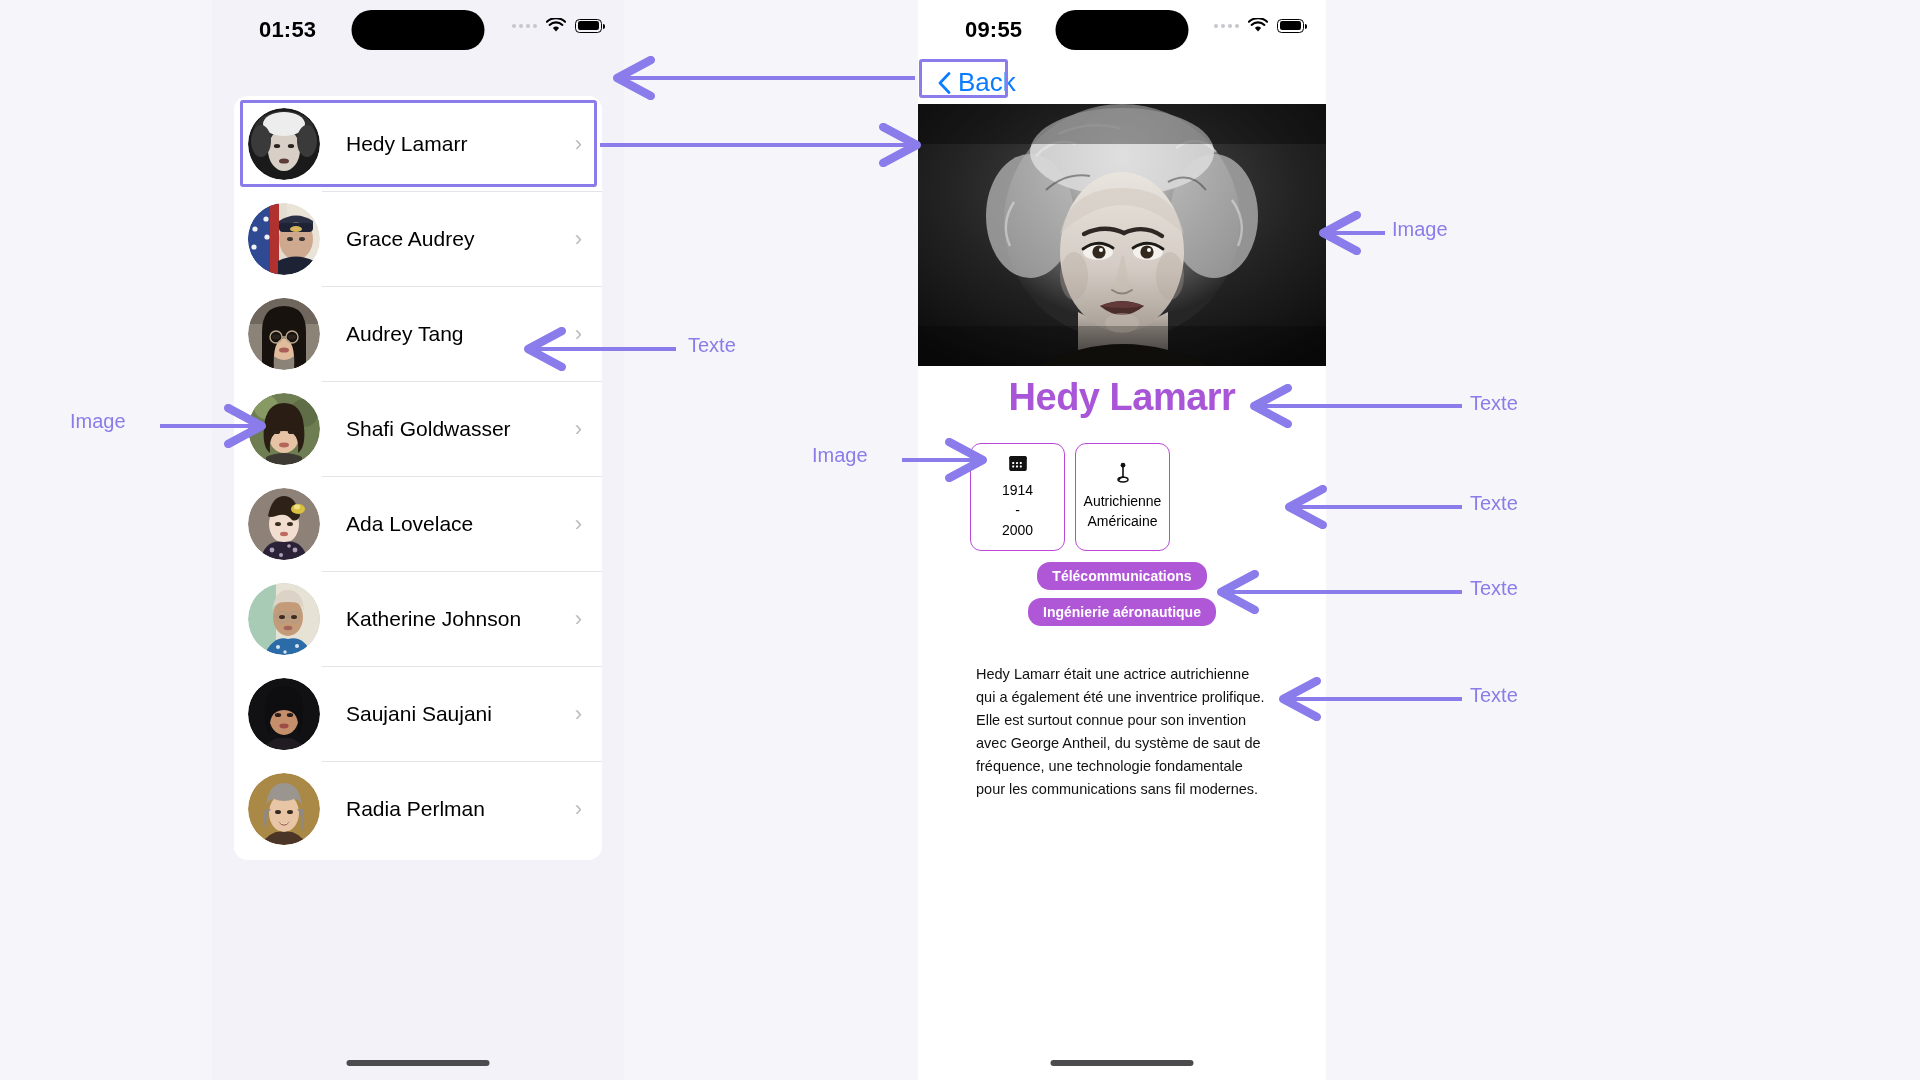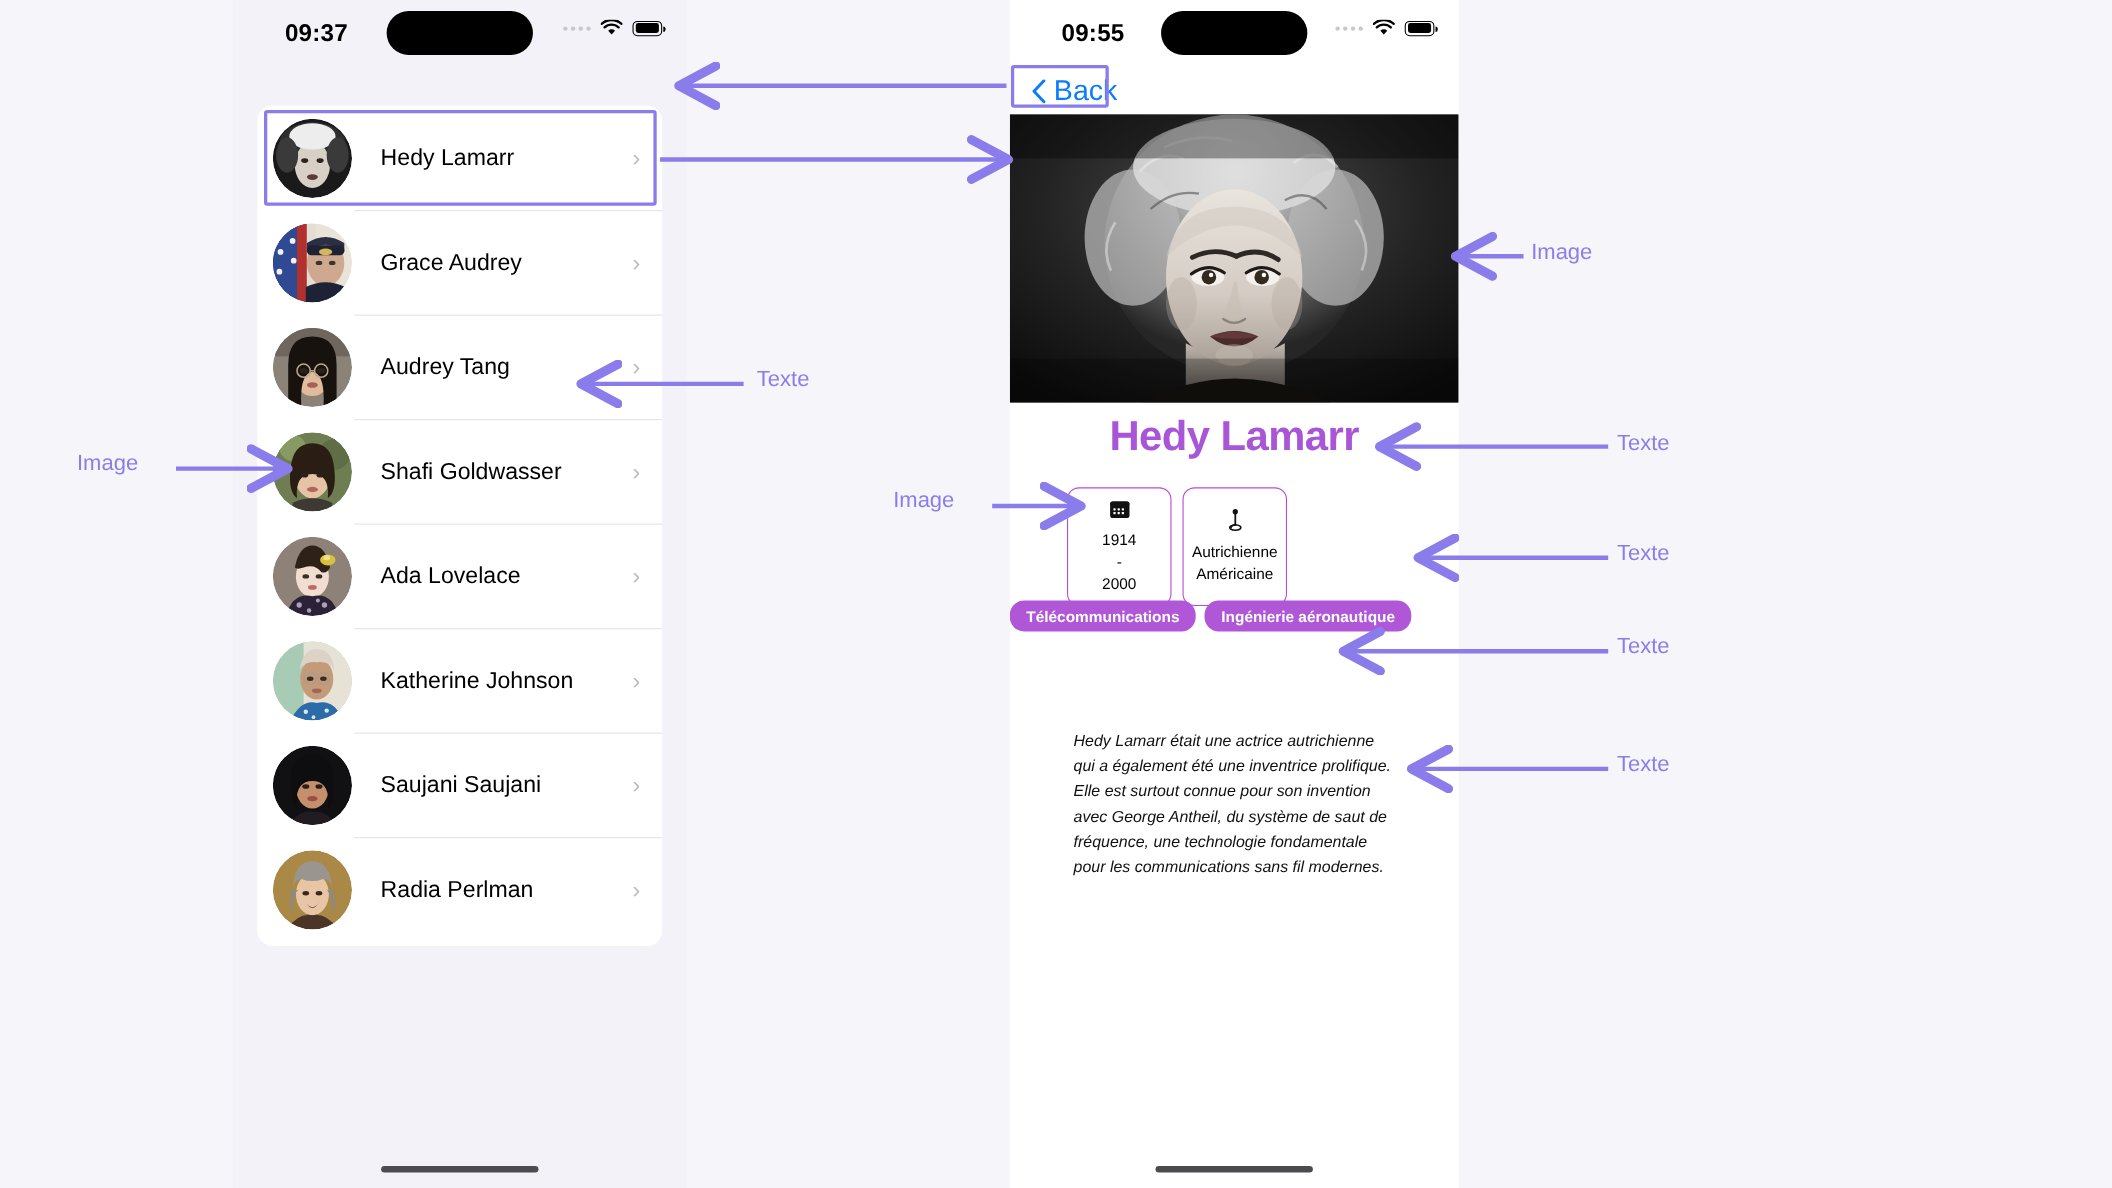--- a/index.html
+++ b/index.html
@@ -228,23 +228,23 @@
   .info-card .ico { margin-bottom: 8px; display:block; }
   .info-card .txt {
     font-size: 14px;
     color: #000;
     line-height: 1.42;
   }
 
   .tags {
     position: absolute;
     left: 0; right: 0;
-    top: 546px;
+    top: 562px;
     display: flex;
-    flex-direction: row;
+    flex-direction: column;
     align-items: center;
     gap: 8px;
   }
   .tag {
     background: #b057d8;
     color: #fff;
     font-weight: bold;
     font-size: 14px;
     border-radius: 13px;
     padding: 6px 15px;
@@ -252,21 +252,20 @@
   }
 
   .bio {
     position: absolute;
     left: 58px;
     top: 663px;
     width: 294px;
     font-size: 14.5px;
     line-height: 1.58;
     color: #111;
-    font-style: italic;
   }
 
   
   .annot-label {
     position: absolute;
     color: #8a7cea;
     font-size: 20px;
     white-space: nowrap;
   }
   .annot-svg {
@@ -284,21 +283,21 @@
   }
 </style>
 </head>
 <body>
 
 <div id="root">
 
   <div class="phone" id="phone-list">
 
     <div class="status-bar">
-      <div class="status-time">09:37</div>
+      <div class="status-time">01:53</div>
       <div class="dynamic-island"></div>
       <div class="status-right">
         <span class="sig-dots">
             <i></i>
             <i></i>
             <i></i>
             <i></i>
           </span>
         <svg class="wifi-ico" width="20" height="15" viewBox="0 0 20 15">
           <path d="M10 13.4 L6.9 9.9 a4.4 4.4 0 0 1 6.2 0 Z" fill="#000"></path>

